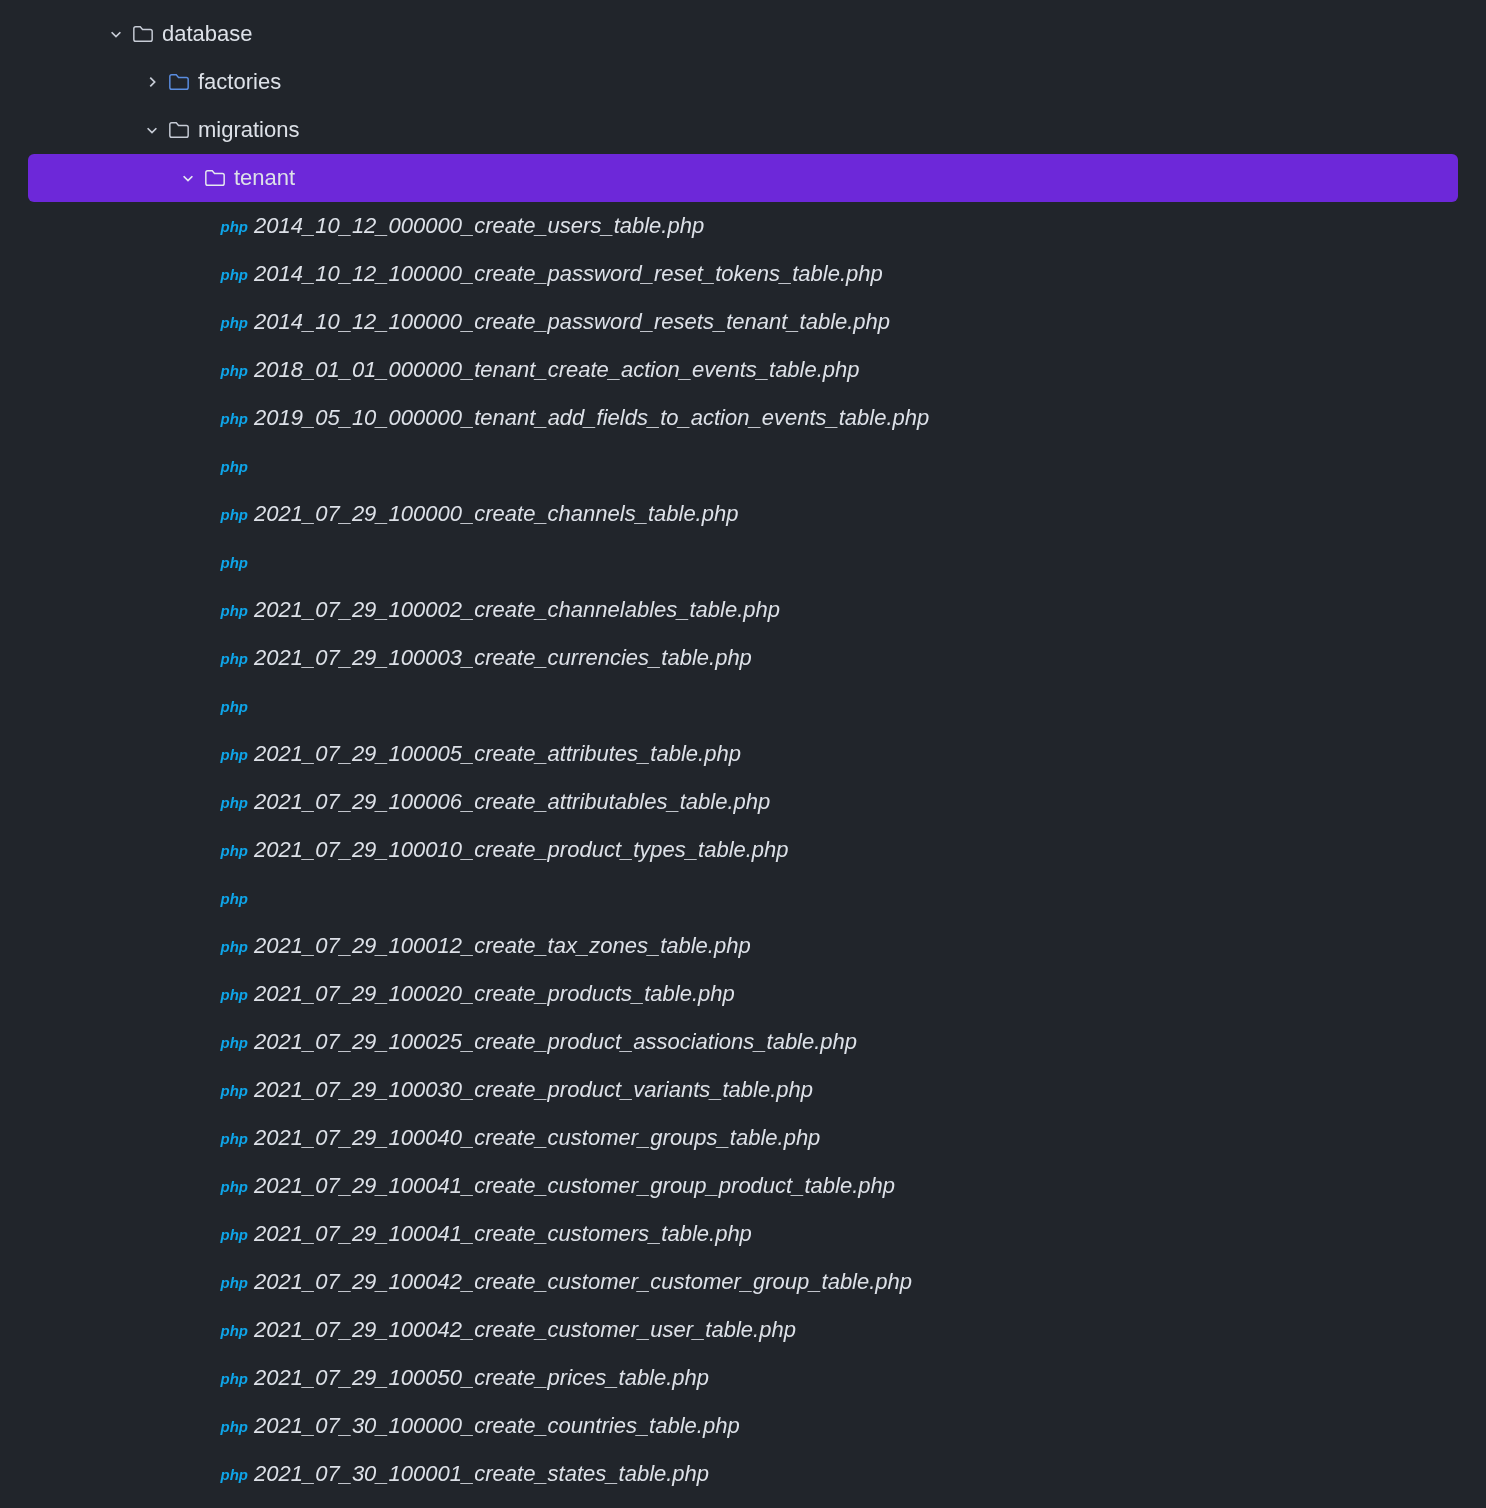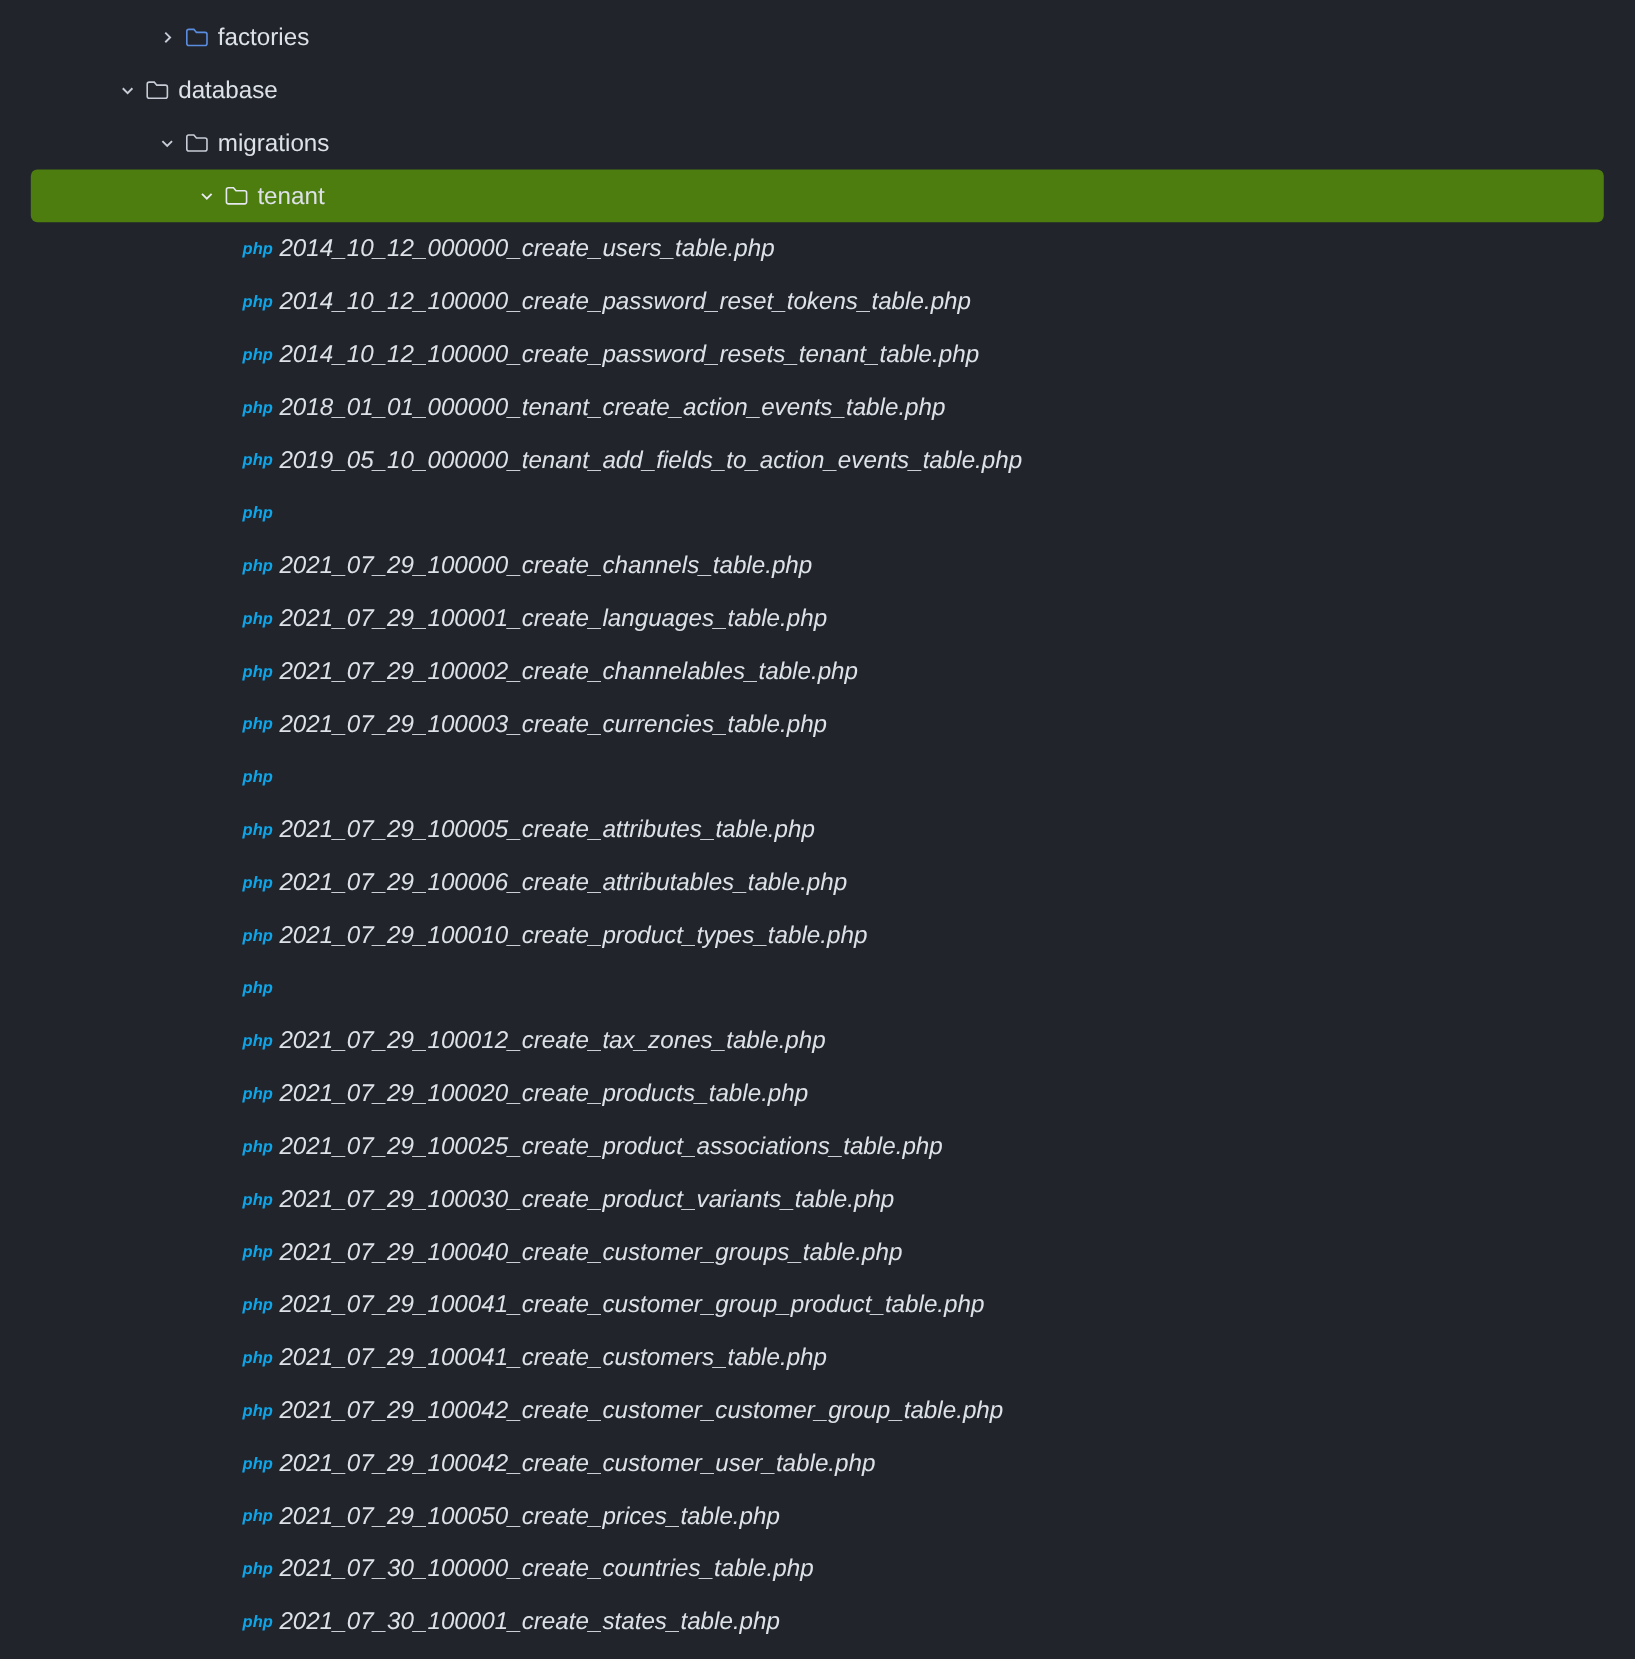--- a/index.html
+++ b/index.html
@@ -17,21 +17,21 @@
   .row {
     display: flex;
     align-items: center;
     height: 48px;
     padding-left: 30px;
     white-space: nowrap;
     border-radius: 6px;
     margin: 0 28px;
   }
   .row.selected {
-    background: #4d7c0f;
+    background: #6d28d9;
   }
   .indent { display: inline-block; }
   .chevron {
     width: 20px;
     display: inline-flex;
     justify-content: center;
     align-items: center;
     color: #c7ccd6;
     margin-right: 6px;
     flex-shrink: 0;
@@ -66,61 +66,61 @@
     font-size: 22px;
     font-style: italic;
   }
 </style>
 </head>
 <body>
 
 <div class="tree">
 
   <div class="row">
+    <span class="indent" style="width:48px"></span>
+    <span class="chevron">
+      <svg viewBox="0 0 16 16" fill="none" stroke="currentColor" stroke-width="2">
+          <path d="M3 6l5 5 5-5"></path>
+        </svg>
+    </span>
+    <span class="folder-icon">
+      <svg viewBox="0 0 24 20" fill="none" stroke="#c7ccd6" stroke-width="1.6">
+          <path d="M2 4a2 2 0 0 1 2-2h5l2.5 3H20a2 2 0 0 1 2 2v9a2 2 0 0 1-2 2H4a2 2 0 0 1-2-2V4z"></path>
+        </svg>
+    </span>
+    <span class="label">database</span>
+  </div>
+
+  <div class="row">
     <span class="indent" style="width:84px"></span>
     <span class="chevron">
       <svg viewBox="0 0 16 16" fill="none" stroke="currentColor" stroke-width="2">
           <path d="M6 3l5 5-5 5"></path>
         </svg>
     </span>
     <span class="folder-icon">
       <svg viewBox="0 0 24 20" fill="none" stroke="#5a8de0" stroke-width="1.6">
           <path d="M2 4a2 2 0 0 1 2-2h5l2.5 3H20a2 2 0 0 1 2 2v9a2 2 0 0 1-2 2H4a2 2 0 0 1-2-2V4z"></path>
         </svg>
     </span>
     <span class="label">factories</span>
   </div>
 
   <div class="row">
-    <span class="indent" style="width:48px"></span>
+    <span class="indent" style="width:84px"></span>
     <span class="chevron">
       <svg viewBox="0 0 16 16" fill="none" stroke="currentColor" stroke-width="2">
           <path d="M3 6l5 5 5-5"></path>
         </svg>
     </span>
     <span class="folder-icon">
       <svg viewBox="0 0 24 20" fill="none" stroke="#c7ccd6" stroke-width="1.6">
           <path d="M2 4a2 2 0 0 1 2-2h5l2.5 3H20a2 2 0 0 1 2 2v9a2 2 0 0 1-2 2H4a2 2 0 0 1-2-2V4z"></path>
         </svg>
     </span>
-    <span class="label">database</span>
-  </div>
-
-  <div class="row">
-    <span class="indent" style="width:84px"></span>
-    <span class="chevron">
-      <svg viewBox="0 0 16 16" fill="none" stroke="currentColor" stroke-width="2">
-          <path d="M3 6l5 5 5-5"></path>
-        </svg>
-    </span>
-    <span class="folder-icon">
-      <svg viewBox="0 0 24 20" fill="none" stroke="#c7ccd6" stroke-width="1.6">
-          <path d="M2 4a2 2 0 0 1 2-2h5l2.5 3H20a2 2 0 0 1 2 2v9a2 2 0 0 1-2 2H4a2 2 0 0 1-2-2V4z"></path>
-        </svg>
-    </span>
     <span class="label">migrations</span>
   </div>
 
   <div class="row selected">
     <span class="indent" style="width:120px"></span>
     <span class="chevron">
       <svg viewBox="0 0 16 16" fill="none" stroke="#e6e9ef" stroke-width="2">
           <path d="M3 6l5 5 5-5"></path>
         </svg>
     </span>
@@ -163,21 +163,20 @@
         <span class="php-badge">php</span>
       </div>
       <div class="row">
         <span class="indent" style="width: 156px;"></span>
         <span class="php-badge">php</span>
         <span class="file-label">2021_07_29_100000_create_channels_table.php</span>
       </div>
       <div class="row">
         <span class="indent" style="width: 156px;"></span>
         <span class="php-badge">php</span>
-        <span class="file-label">2021_07_29_100001_create_languages_table.php</span>
       </div>
       <div class="row">
         <span class="indent" style="width: 156px;"></span>
         <span class="php-badge">php</span>
         <span class="file-label">2021_07_29_100002_create_channelables_table.php</span>
       </div>
       <div class="row">
         <span class="indent" style="width: 156px;"></span>
         <span class="php-badge">php</span>
         <span class="file-label">2021_07_29_100003_create_currencies_table.php</span>

